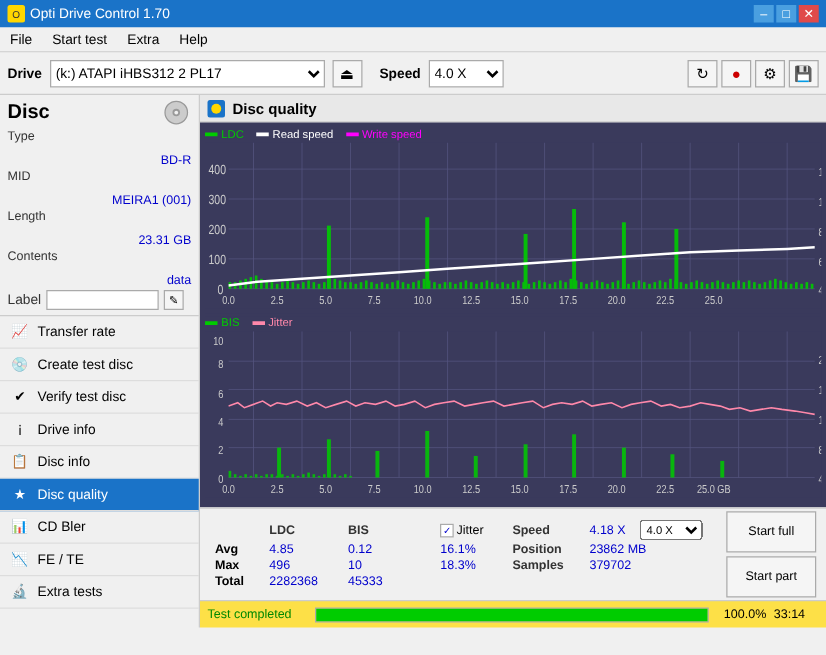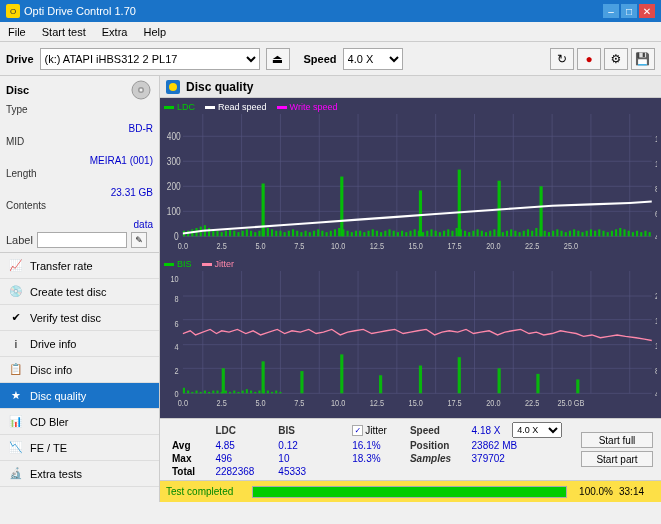--- a/index.html
+++ b/index.html
@@ -27,21 +27,21 @@
     .toolbar-right-btns { display: flex; gap: 3px; margin-left: auto; }
     
     
     .main { display: flex; height: calc(524px - 22px - 20px - 34px - 22px); }
     
     
     .sidebar { width: 160px; background: #f0f0f0; border-right: 1px solid #ccc; display: flex; flex-direction: column; }
     
     .disc-section { padding: 4px 6px; border-bottom: 1px solid #ccc; }
     .disc-header { display: flex; align-items: center; justify-content: space-between; margin-bottom: 4px; }
-    .disc-title { font-weight: bold; font-size: 11px; }
+    .disc-title { font-weight: bold; font-size: 16px; }
     .disc-row { display: flex; justify-content: space-between; font-size: 10px; margin-bottom: 2px; }
     .disc-label { color: #333; }
     .disc-value { color: #0000cc; margin-top: 19px; }
     .disc-label-row { display: flex; align-items: center; gap: 4px; margin-top: 2px; }
     .label-input { height: 16px; width: 90px; border: 1px solid #aaa; font-size: 10px; }
     .label-btn { width: 16px; height: 16px; border: 1px solid #aaa; background: #f5f5f5; cursor: pointer; font-size: 9px; }
     
     .sidebar-item { height: 26px; display: flex; align-items: center; padding: 0 8px; gap: 6px; cursor: pointer; border-bottom: 1px solid #ddd; font-size: 11px; }
     .sidebar-item.active { background: #1a73c8; color: white; }
     .sidebar-item-icon { width: 16px; height: 16px; display: flex; align-items: center; justify-content: center; font-size: 11px; }
@@ -64,21 +64,21 @@
     
     .legend { display: flex; gap: 10px; font-size: 10px; color: white; margin-bottom: 2px; align-items: center; }
     .legend-item { display: flex; align-items: center; gap: 3px; }
     .legend-dot { width: 10px; height: 3px; }
     
     
     .stats-footer { background: #f0f0f0; border-top: 1px solid #ccc; padding: 2px 6px; }
     .stats-row { display: flex; align-items: center; gap: 0; }
     
     .action-btns { display: flex; flex-direction: column; gap: 3px; margin-left: 8px; }
-    .action-btn { height: 16px; width: 72px; font-size: 10px; border: 1px solid #aaa; background: #f5f5f5; cursor: pointer; }
+    .action-btn { height: 33px; width: 72px; font-size: 10px; border: 1px solid #aaa; background: #f5f5f5; cursor: pointer; }
     
     
     .progress-bar-container { height: 22px; background: #fde047; border-top: 1px solid #ccc; display: flex; align-items: center; gap: 6px; padding: 0 6px; }
     .progress-bar-outer { flex: 1; height: 12px; background: #e0e0e0; border: 1px solid #aaa; }
     .progress-bar-inner { height: 100%; background: #00cc00; }
     .progress-text { font-size: 10px; min-width: 40px; text-align: right; }
     .time-text { font-size: 10px; min-width: 36px; }
     
     .grid-line { stroke: #555580; stroke-width: 0.5; }
     .axis-label { font-size: 8px; fill: #cccccc; }
@@ -539,21 +539,21 @@
             <td style="padding:1px 6px;color:#0000cc;">16.1%</td>
             <td style="padding:1px 6px;font-weight:bold;color:#333;">Position</td>
             <td colspan="2" style="padding:1px 2px;color:#0000cc;">23862 MB</td>
           </tr>
           <tr>
             <td style="padding:1px 6px;font-weight:bold;">Max</td>
             <td style="padding:1px 6px;color:#0000cc;">496</td>
             <td style="padding:1px 6px;color:#0000cc;">10</td>
             <td style="padding:1px 10px;"></td>
             <td style="padding:1px 6px;color:#0000cc;">18.3%</td>
-            <td style="padding:1px 6px;font-weight:bold;color:#333;font-style:italic;">Samples</td>
+            <td style="padding:1px 6px;font-weight:bold;color:#333;">Samples</td>
             <td colspan="2" style="padding:1px 2px;color:#0000cc;">379702</td>
           </tr>
           <tr>
             <td style="padding:1px 6px;font-weight:bold;">Total</td>
             <td style="padding:1px 6px;color:#0000cc;">2282368</td>
             <td style="padding:1px 6px;color:#0000cc;">45333</td>
             <td colspan="5"></td>
           </tr>
         </tbody>
           </table>

